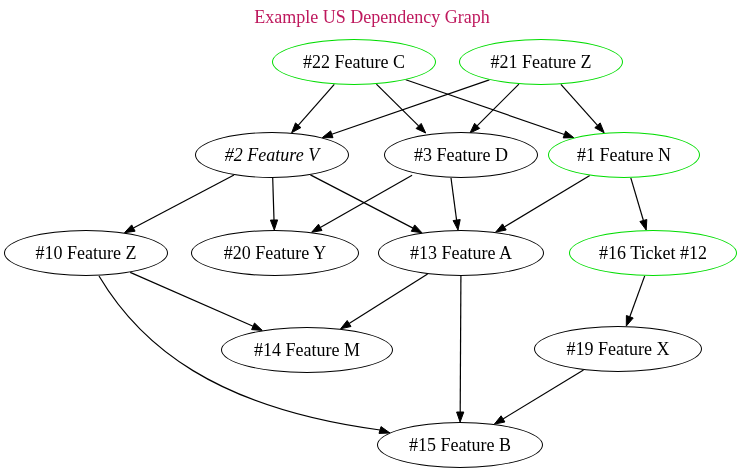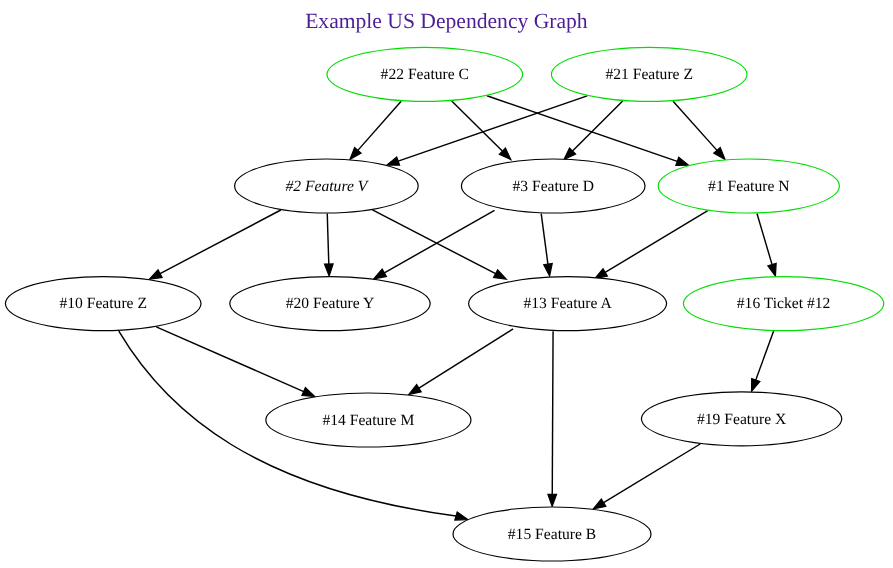--- a/index.html
+++ b/index.html
@@ -12,40 +12,40 @@
     font-family: "Liberation Serif", "DejaVu Serif", serif;
   }
   .graph-title {
     position: absolute;
     top: 5px;
     left: 0;
     width: 744px;
     text-align: center;
     font-size: 18px;
     line-height: 24px;
-    color: #4c1d95;
+    color: #be185d;
     white-space: nowrap;
   }
   #edge-layer {
     position: absolute;
     left: 0;
     top: 0;
     width: 744px;
     height: 473px;
   }
   .node {
     position: absolute;
     box-sizing: border-box;
     display: flex;
     align-items: center;
     justify-content: center;
     border-radius: 50%;
     background: #ffffff;
     border: 1.2px solid #000000;
-    font-size: 13px;
+    font-size: 18px;
     color: #000000;
     white-space: nowrap;
   }
 </style>
 </head>
 <body>
 
 <div class="canvas">
   <svg id="edge-layer" width="744" height="473" viewBox="0 0 744 473" xmlns="http://www.w3.org/2000/svg">
       <line x1="334.3" y1="84.3" x2="298.2" y2="125.3" stroke="#000000" stroke-width="1.2"></line>
@@ -102,21 +102,21 @@
       </div>
       <div class="node" style="left: 548px; top: 132px; width: 152px; height: 46px; border-color: rgb(0, 221, 0);">
         <span>#1 Feature N</span>
       </div>
       <div class="node" style="left: 4px; top: 230px; width: 164px; height: 46px; border-color: rgb(0, 0, 0);">
         <span>#10 Feature Z</span>
       </div>
       <div class="node" style="left: 191px; top: 230px; width: 168px; height: 46px; border-color: rgb(0, 0, 0);">
         <span>#20 Feature Y</span>
       </div>
-      <div class="node" style="left: 390px; top: 230px; width: 166px; height: 46px; border-color: rgb(0, 0, 0);">
+      <div class="node" style="left: 378px; top: 230px; width: 166px; height: 46px; border-color: rgb(0, 0, 0);">
         <span>#13 Feature A</span>
       </div>
       <div class="node" style="left: 569px; top: 230px; width: 168px; height: 46px; border-color: rgb(0, 221, 0);">
         <span>#16 Ticket #12</span>
       </div>
       <div class="node" style="left: 221px; top: 327px; width: 172px; height: 46px; border-color: rgb(0, 0, 0); text-align: center;">
         <span>#14 Feature M</span>
       </div>
       <div class="node" style="left: 534px; top: 326px; width: 168px; height: 46px; border-color: rgb(0, 0, 0);">
         <span>#19 Feature X</span>

